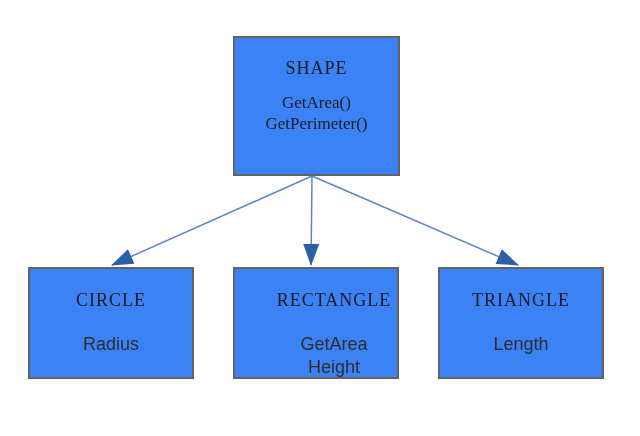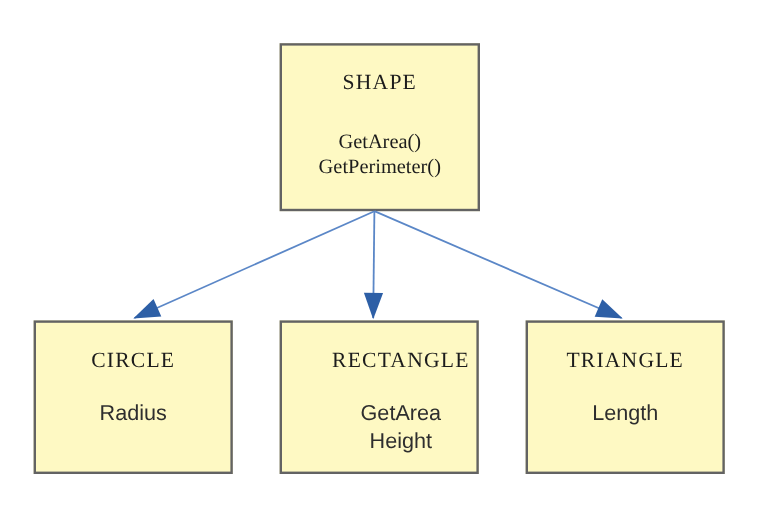--- a/index.html
+++ b/index.html
@@ -9,21 +9,21 @@
   }
   .canvas {
     position: relative;
     width: 640px;
     height: 436px;
     background: #ffffff;
     overflow: hidden;
   }
   .box {
     position: absolute;
-    background: #fef9c3;
+    background: #3b82f6;
     border: 2px solid #636363;
     box-sizing: border-box;
     display: flex;
     flex-direction: column;
     align-items: center;
     text-align: center;
   }
   .box .title {
     font-family: "Liberation Serif", serif;
     font-size: 18px;
@@ -32,30 +32,30 @@
     line-height: 21px;
   }
   .root {
     left: 233px;
     top: 36px;
     width: 167px;
     height: 140px;
   }
   .root .title { margin-top: 20px; }
   .methods {
-    margin-top: 28px;
+    margin-top: 13px;
     font-family: "Liberation Serif", serif;
     font-size: 17px;
     line-height: 21px;
     color: #1c1c1c;
   }
   .child {
     top: 267px;
     width: 166px;
-    height: 128px;
+    height: 112px;
   }
   .child .title { margin-top: 21px; }
   .attrs {
     margin-top: 22px;
     font-family: "Liberation Sans", sans-serif;
     font-size: 18px;
     line-height: 23px;
     color: #2e2e2e;
   }
   .circle-box    { left: 28px; }

